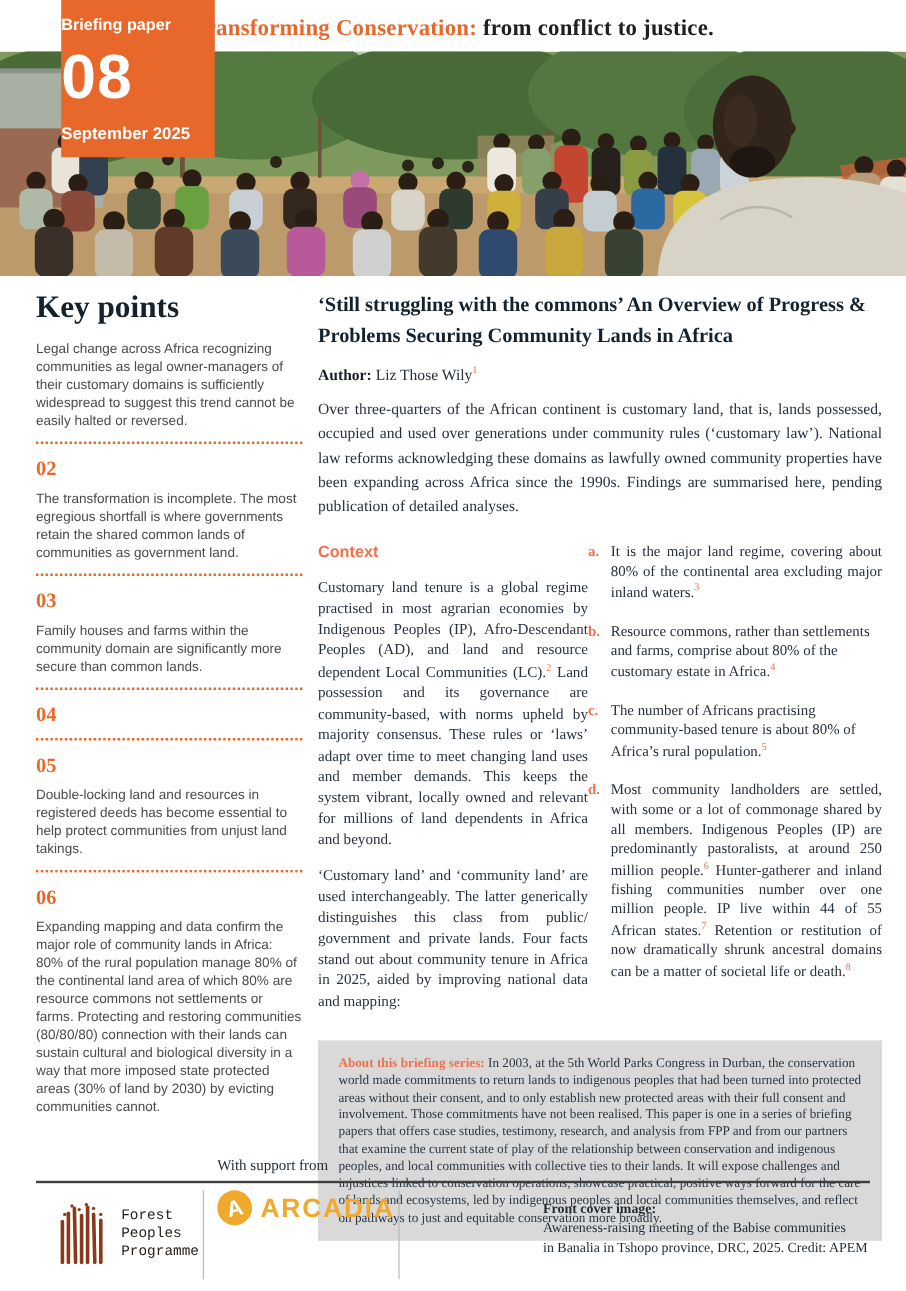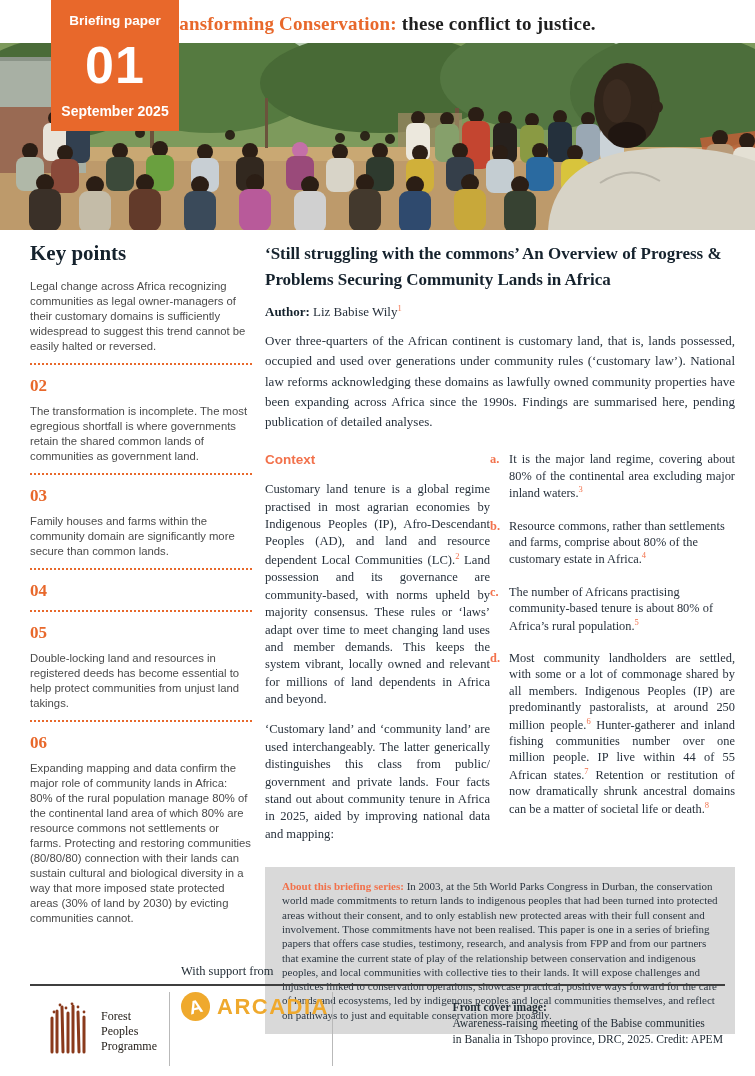--- a/index.html
+++ b/index.html
@@ -9,30 +9,30 @@
   
   .masthead{position:absolute;top:13px;left:0;width:100%;text-align:center;
             font-size:19px;font-weight:bold;color:#1F1F1F;letter-spacing:.2px;}
   .masthead .hl{color:#E8682B;}
 
   
   .photo{position:absolute;top:43px;left:0;width:755px;height:187px;}
 
   
   .badge{position:absolute;top:0;left:51px;width:128px;height:131px;background:#E8682B;
-         color:#fff;z-index:3;display:flex;flex-direction:column;align-items:center;
+         color:#fff;z-index:3;display:flex;flex-direction:column;align-items:flex-start;
          justify-content:space-between;padding:13px 0 12px;box-sizing:border-box;
          font-family:"Liberation Sans","DejaVu Sans",sans-serif;}
   .badge .b-label{font-size:13.5px;font-weight:bold;}
   .badge .b-num{font-size:52px;font-weight:800;line-height:.95;letter-spacing:1px;}
   .badge .b-date{font-size:14px;font-weight:bold;}
 
   
   .kp{position:absolute;top:241px;left:30px;width:222px;}
-  .kp-heading{font-size:21px;font-weight:bold;color:#15222D;margin:0 0 13px;}
+  .kp-heading{font-size:26px;font-weight:bold;color:#15222D;margin:0 0 13px;}
   .kp-num{font-size:17px;font-weight:bold;color:#E8682B;margin:0 0 8px;}
   .kp-text{font-family:"Liberation Sans","DejaVu Sans",sans-serif;font-size:11.3px;
            line-height:1.33;color:#4B4B4B;margin:0;}
   .kp-div{border-bottom:2px dotted #E8682B;margin:9px 0 11px;}
 
   
   .article{position:absolute;top:241px;left:265px;width:470px;}
   .art-title{font-size:17px;font-weight:bold;line-height:1.55;color:#15222D;margin:0;}
   .byline{margin-top:9px;font-size:13px;color:#27313C;}
   .byline b{color:#15222D;}
@@ -49,40 +49,40 @@
   .fact-text{font-size:12.4px;line-height:1.32;color:#27313C;}
   .fact.just .fact-text{text-align:justify;}
 
   
   .about{margin-top:11px;background:#D9D9D9;padding:12px 17px;font-size:11px;
          line-height:1.3;color:#2C3742;}
   .about .lbl{color:#F2714B;font-weight:bold;}
 
   
   .rule{position:absolute;top:984px;left:30px;width:695px;border-top:2px solid #3F3F3F;}
-  .fpp{position:absolute;left:48px;top:1002px;display:flex;align-items:flex-end;gap:9px;}
+  .fpp{position:absolute;left:48px;top:1002px;display:flex;align-items:center;gap:9px;font-family:Liberation Mono, monospace;}
   .fpp-text{font-size:12px;line-height:1.25;color:#26211C;}
   .vdiv{position:absolute;top:992px;height:74px;border-left:1px solid #B9B9B9;}
   .vdiv.d1{left:169px;} .vdiv.d2{left:332px;}
   .support{position:absolute;left:181px;top:964px;width:148px;}
   .support-label{font-size:12.5px;color:#1F2A33;margin-bottom:11px;}
   .arcadia-row{display:flex;align-items:center;gap:7px;}
   .arcadia-word{font-family:"Liberation Sans","DejaVu Sans",sans-serif;font-size:22px;
                 font-weight:bold;color:#EFA92D;letter-spacing:1.5px;}
   .cover-credit{position:absolute;right:32px;top:1000px;text-align:left;font-size:11.6px;
                 line-height:1.4;color:#1F2A33;}
   .cover-credit .lbl{font-weight:bold;}
 </style>
 </head>
 <body>
 
 <div class="page">
 
   <div class="masthead">
-    <span class="hl">Transforming Conservation:</span><span> these conflict to justice.</span>
+    <span class="hl">Transforming Conservation:</span><span> from conflict to justice.</span>
   </div>
 
   <svg class="photo" viewBox="0 0 755 187" preserveAspectRatio="none">
     <rect width="755" height="110" fill="#7d9a5c"></rect>
     <ellipse cx="90" cy="12" rx="70" ry="18" fill="#d8e4da" opacity=".8"></ellipse>
     <ellipse cx="300" cy="8" rx="90" ry="16" fill="#cfe0d4" opacity=".7"></ellipse>
     <ellipse cx="520" cy="10" rx="60" ry="14" fill="#d8e4da" opacity=".6"></ellipse>
     <ellipse cx="660" cy="6" rx="70" ry="14" fill="#cfe0d4" opacity=".7"></ellipse>
     <ellipse cx="60" cy="45" rx="90" ry="50" fill="#4a6b38"></ellipse>
     <ellipse cx="210" cy="35" rx="110" ry="55" fill="#557a40"></ellipse>
@@ -193,21 +193,21 @@
     <path d="M548,187 Q552,122 628,108 Q700,98 755,118 L755,187 Z" fill="#d7d3c6"></path>
     <path d="M600,140 Q630,120 660,138" fill="none" stroke="#b8b4a8" stroke-width="2"></path>
     <ellipse cx="627" cy="62" rx="33" ry="42" fill="#31241a"></ellipse>
     <ellipse cx="617" cy="58" rx="14" ry="22" fill="#453225" opacity=".5"></ellipse>
     <ellipse cx="627" cy="92" rx="19" ry="13" fill="#201611"></ellipse>
     <circle cx="657" cy="64" r="6" fill="#31241a"></circle>
   </svg>
 
   <div class="badge">
     <div class="b-label">Briefing paper</div>
-    <div class="b-num">01</div>
+    <div class="b-num">08</div>
     <div class="b-date">September 2025</div>
   </div>
 
   <div class="kp">
     <div class="kp-heading">Key points</div>
 
     <div>
       <p class="kp-text">Legal change across Africa recognizing communities as legal owner-managers of their customary domains is sufficiently widespread to suggest this trend cannot be easily halted or reversed.</p>
       <div class="kp-div"></div>
     </div>
@@ -232,21 +232,21 @@
     </div>
     <div>
       <div class="kp-num">06</div>
       <p class="kp-text">Expanding mapping and data confirm the major role of community lands in Africa: 80% of the rural population manage 80% of the continental land area of which 80% are resource commons not settlements or farms. Protecting and restoring communities (80/80/80) connection with their lands can sustain cultural and biological diversity in a way that more imposed state protected areas (30% of land by 2030) by evicting communities cannot.</p>
     </div>
   </div>
 
   <div class="article">
     <h1 class="art-title">‘Still struggling with the commons’ An Overview of Progress &amp; Problems Securing Community Lands in Africa</h1>
     <div class="byline">
-      <b>Author:</b><span> Liz Babise Wily</span><sup class="fn">1</sup>
+      <b>Author:</b><span> Liz Those Wily</span><sup class="fn">1</sup>
     </div>
     <p class="intro">Over three-quarters of the African continent is customary land, that is, lands possessed, occupied and used over generations under community rules (‘customary law’). National law reforms acknowledging these domains as lawfully owned community properties have been expanding across Africa since the 1990s. Findings are summarised here, pending publication of detailed analyses.</p>
 
     <div class="cols">
       <div class="col-a">
         <div class="ctx-h">Context</div>
         <p class="ctx-p"><span>Customary land tenure is a global regime practised in most agrarian economies by Indigenous Peoples (IP), Afro-Descendant Peoples (AD), and land and resource dependent Local Communities (LC).</span><sup class="fn">2</sup><span> Land possession and its governance are community-based, with norms upheld by majority consensus. These rules or ‘laws’ adapt over time to meet changing land uses and member demands. This keeps the system vibrant, locally owned and relevant for millions of land dependents in Africa and beyond.</span></p>
         <p class="ctx-p">‘Customary land’ and ‘community land’ are used interchangeably. The latter generically distinguishes this class from public/ government and private lands. Four facts stand out about community tenure in Africa in 2025, aided by improving national data and mapping:</p>
       </div>
       <div class="col-b">

